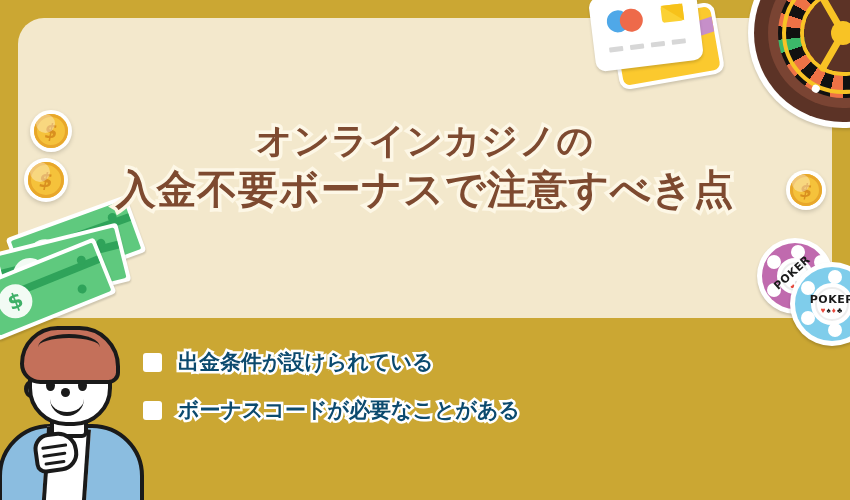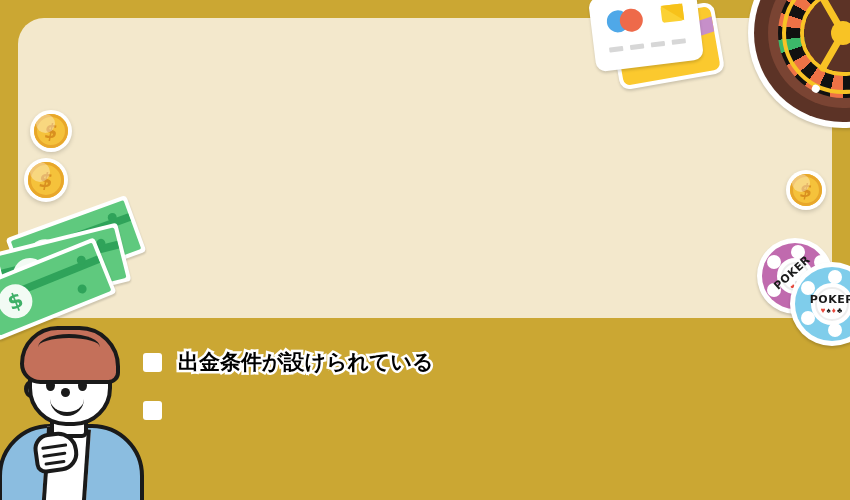--- a/index.html
+++ b/index.html
@@ -33,21 +33,21 @@
   .title-line.l1{font-size:36px;line-height:46px;}
   .title-line.l2{font-size:40px;line-height:50px;}
 
   
   .checklist{position:absolute;left:143px;top:338px;z-index:30;}
   .check-row{display:flex;align-items:center;height:48px;}
   .check-box{
     width:19px;height:19px;background:#fff;border-radius:3px;flex:none;margin-right:16px;
   }
   .check-label{
-    color:#000000;font-weight:bold;font-size:21px;white-space:nowrap;
+    color:#0c4a6e;font-weight:bold;font-size:21px;white-space:nowrap;
     -webkit-text-stroke:5px #FFFFFF;paint-order:stroke fill;
     font-family:Liberation Mono, monospace;
   }
 
   
   .sticker{position:absolute;filter:drop-shadow(0 2px 2px rgba(0,0,0,.16));}
 
   
   .coin{position:absolute;border-radius:50%;background:#FFFFFF;display:flex;align-items:center;justify-content:center;}
   .coin i{
@@ -318,24 +318,29 @@
     <div class="p-eye r"></div>
     <div class="p-nose"></div>
     <div class="p-mouth"></div>
     <div class="p-hand">
       <span class="p-finger" style="left:4px;top:9px;width:26px;"></span>
       <span class="p-finger" style="left:4px;top:17px;width:24px;"></span>
       <span class="p-finger" style="left:5px;top:25px;width:21px;"></span>
     </div>
   </div>
 
+  <div class="title">
+    <span class="title-line l1">オンラインカジノの</span>
+    <span class="title-line l2">入金不要ボーナスで注意すべき点</span>
+  </div>
 
   <div class="checklist">
     <div class="check-row">
       <span class="check-box"></span>
       <span class="check-label">出金条件が設けられている</span>
     </div>
     <div class="check-row">
       <span class="check-box"></span>
+      <span class="check-label">ボーナスコードが必要なことがある</span>
     </div>
   </div>
 
 </div>
 
 </body></html>

